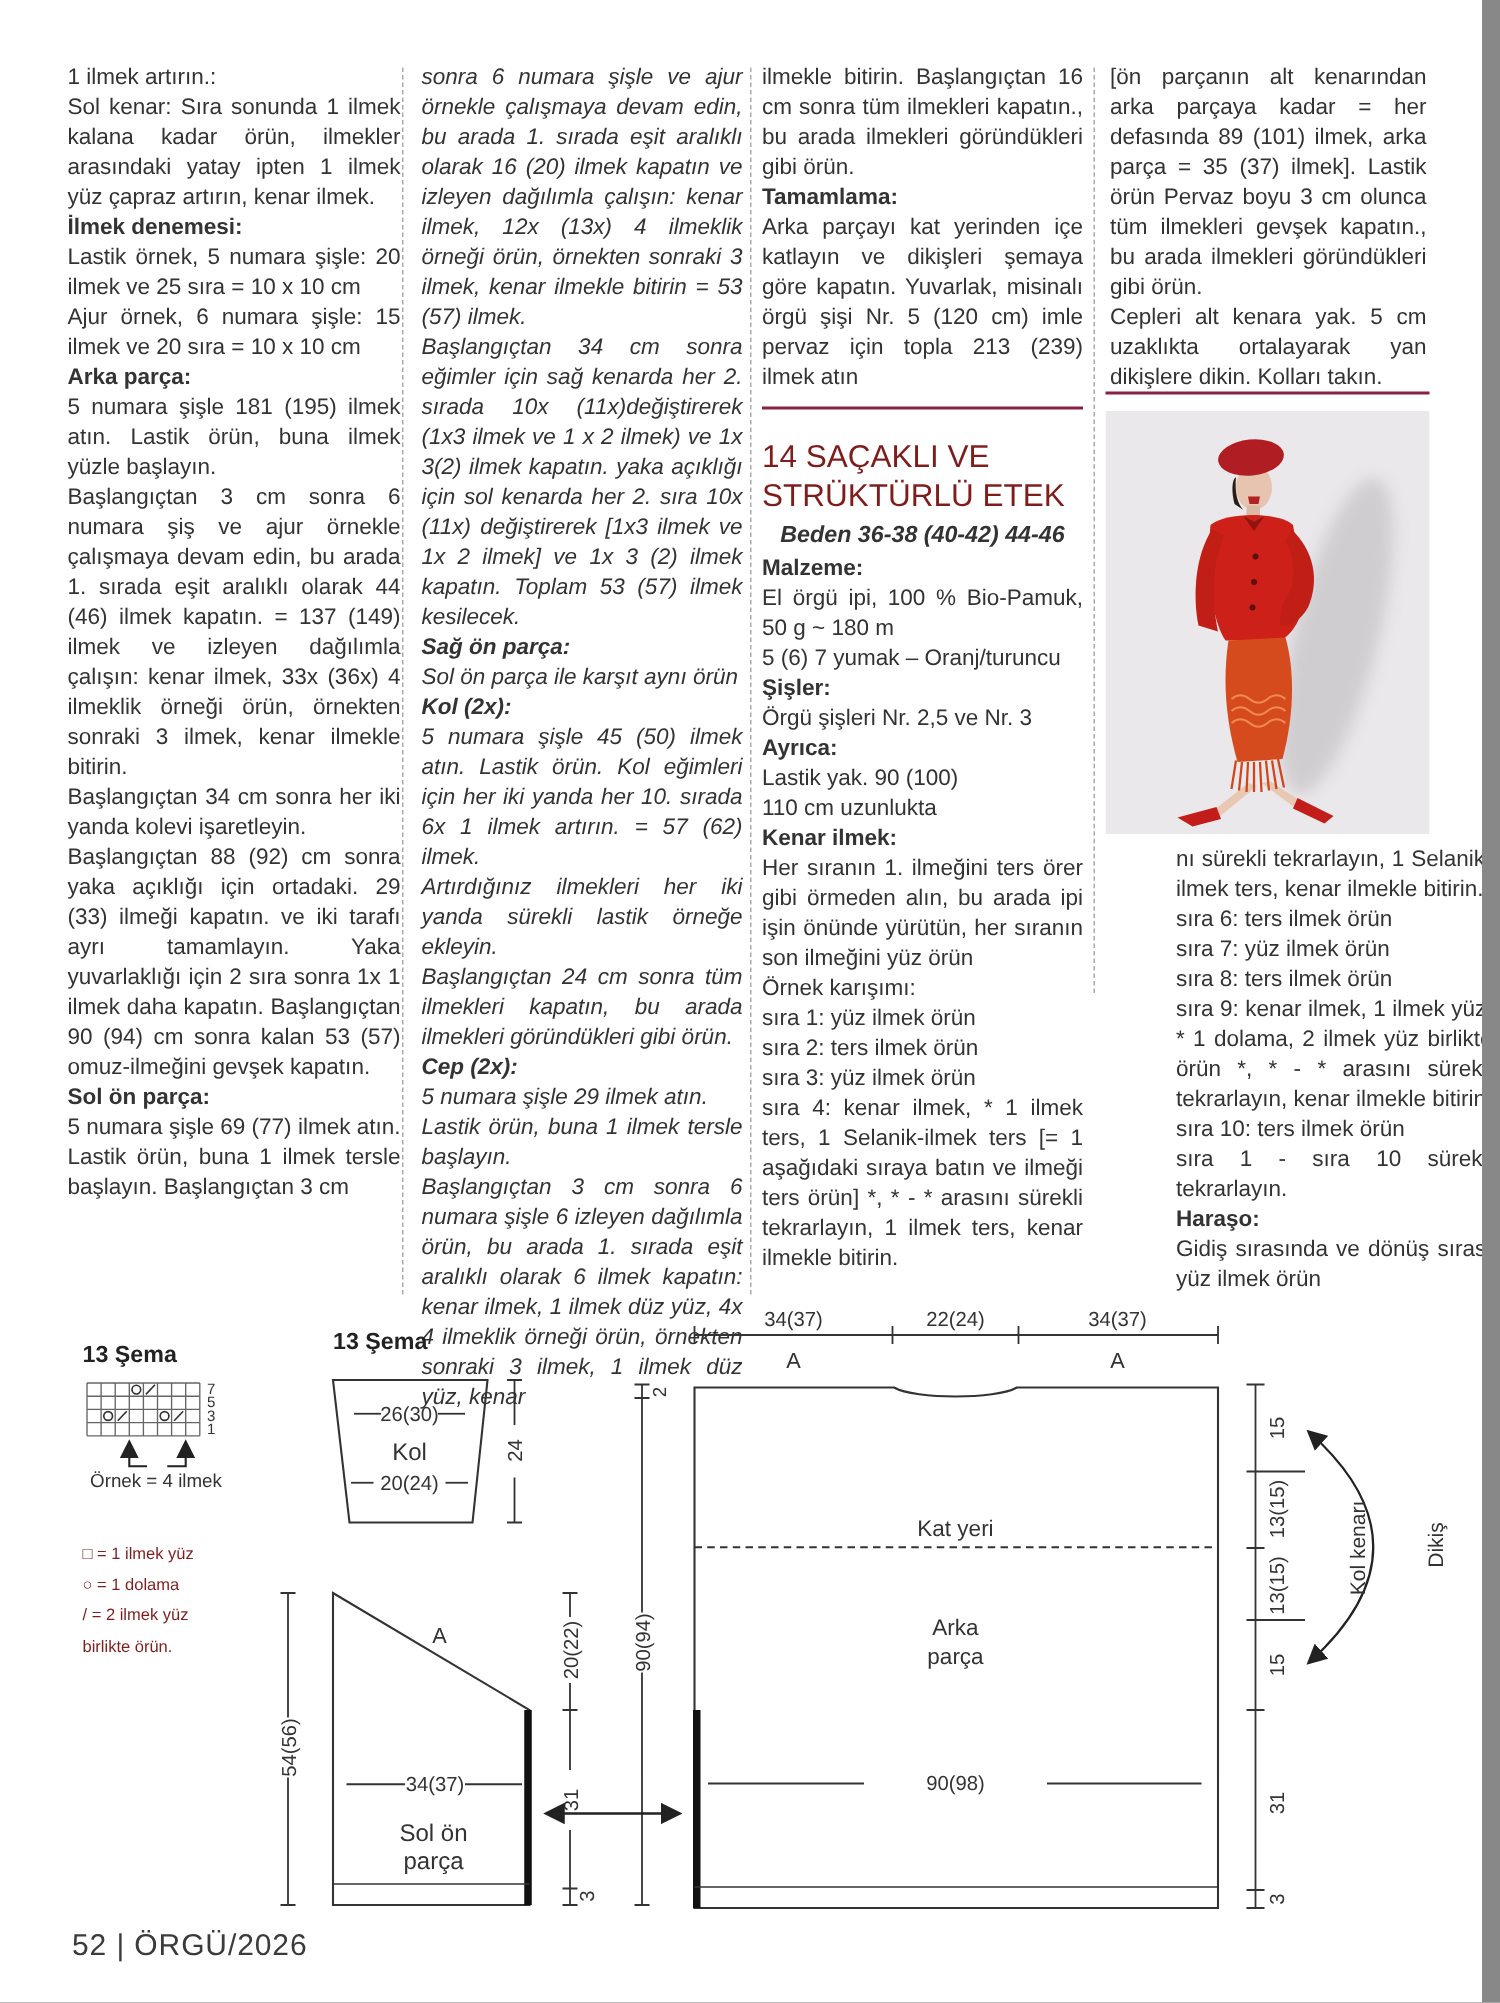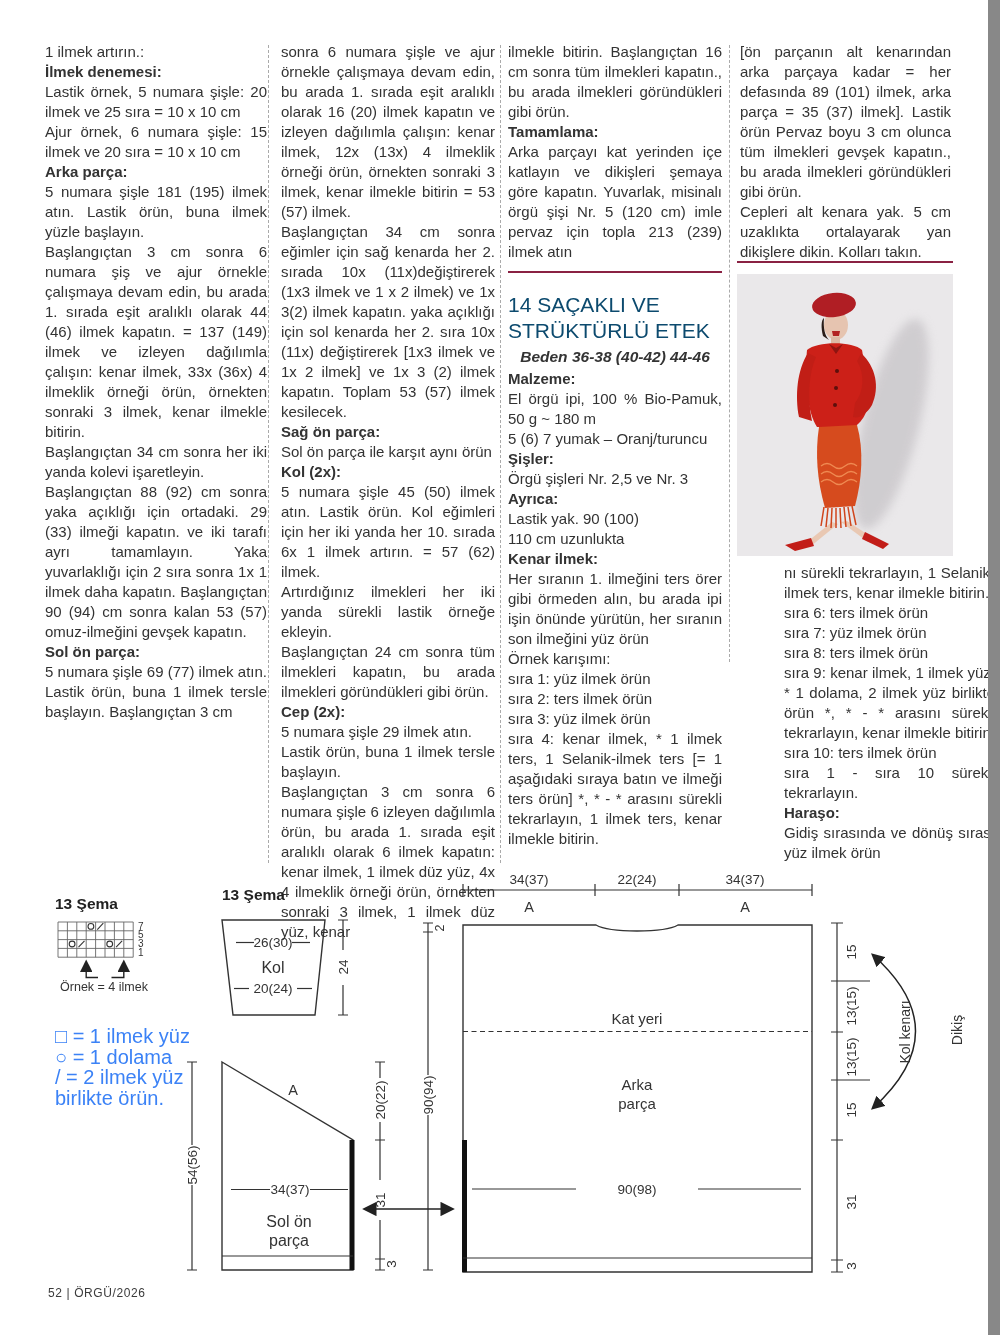--- a/index.html
+++ b/index.html
@@ -1,52 +1,53 @@
 <!DOCTYPE html>
 <html><head>
 <meta charset="utf-8">
 <style>
   html,body{margin:0;padding:0;background:#888;}
   .page{position:relative;width:988px;height:1335px;background:#ffffff;overflow:hidden;
         font-family:"Liberation Sans",sans-serif;color:#333;}
   .col{position:absolute;top:42px;font-size:15px;line-height:20px;}
   .col p{margin:0;text-align:justify;}
   .col p.b{font-weight:700;text-align:left;}
-  .col p.title{font-size:21px;line-height:26px;color:#0c4a6e;padding:9px 0 3px;text-align:left;white-space:pre-line;font-weight:400;}
+  .col p.title{font-size:21px;line-height:26px;color:#7f1d1d;padding:9px 0 3px;text-align:left;white-space:pre-line;font-weight:400;}
   .col p.sizes{font-weight:700;font-style:italic;font-size:15.5px;text-align:center;padding-bottom:2px;}
   .rule{border:none;border-top:2.5px solid #8a2143;margin:9px 0 10px;}
   .sep{position:absolute;width:0;border-left:1px dashed #aaa;}
   .photo-block{position:absolute;left:737px;top:261px;width:216px;}
   .photo-block .rule{margin:0 0 11px;}
   .photo-block svg{display:block;}
   .schema-h{position:absolute;font-size:15.5px;font-weight:700;color:#222;}
-  .legend{position:absolute;left:55px;top:1026px;font-size:20px;line-height:20.5px;color:#3b82f6;}
-  .footer{position:absolute;left:48px;top:1286px;font-size:12px;letter-spacing:.6px;color:#3b3b3b;}
+  .legend{position:absolute;left:55px;top:1026px;font-size:11px;line-height:20.5px;color:#7f1d1d;}
+  .footer{position:absolute;left:48px;top:1286px;font-size:20px;letter-spacing:.6px;color:#3b3b3b;}
   svg.diagrams{position:absolute;left:0;top:0;pointer-events:none;font-family:"Liberation Sans",sans-serif;}
   svg.diagrams text{fill:#333;}
 </style>
 </head>
 <body>
 
 <div class="page">
 
   <div class="col" style="left:45px;width:222px;">
       <p class="p">1 ilmek artırın.:</p>
+      <p class="p">Sol kenar: Sıra sonunda 1 ilmek kalana kadar örün, ilmekler arasındaki yatay ipten 1 ilmek yüz çapraz artırın, kenar ilmek.</p>
       <p class="b">İlmek denemesi:</p>
       <p class="p">Lastik örnek, 5 numara şişle: 20 ilmek ve 25 sıra = 10 x 10 cm</p>
       <p class="p">Ajur örnek, 6 numara şişle: 15 ilmek ve 20 sıra = 10 x 10 cm</p>
       <p class="b">Arka parça:</p>
       <p class="p">5 numara şişle 181 (195) ilmek atın. Lastik örün, buna ilmek yüzle başlayın.</p>
       <p class="p">Başlangıçtan 3 cm sonra 6 numara şiş ve ajur örnekle çalışmaya devam edin, bu arada 1. sırada eşit aralıklı olarak 44 (46) ilmek kapatın. = 137 (149) ilmek ve izleyen dağılımla çalışın: kenar ilmek, 33x (36x) 4 ilmeklik örneği örün, örnekten sonraki 3 ilmek, kenar ilmekle bitirin.</p>
       <p class="p">Başlangıçtan 34 cm sonra her iki yanda kolevi işaretleyin.</p>
       <p class="p">Başlangıçtan 88 (92) cm sonra yaka açıklığı için ortadaki. 29 (33) ilmeği kapatın. ve iki tarafı ayrı tamamlayın. Yaka yuvarlaklığı için 2 sıra sonra 1x 1 ilmek daha kapatın. Başlangıçtan 90 (94) cm sonra kalan 53 (57) omuz-ilmeğini gevşek kapatın.</p>
       <p class="b">Sol ön parça:</p>
       <p class="p">5 numara şişle 69 (77) ilmek atın. Lastik örün, buna 1 ilmek tersle başlayın. Başlangıçtan 3 cm</p>
     </div>
-  <div class="col" style="left:281px;width:214px;">
+  <div class="col" style="left:281px;width:214px;font-style:italic;">
       <p class="p">sonra 6 numara şişle ve ajur örnekle çalışmaya devam edin, bu arada 1. sırada eşit aralıklı olarak 16 (20) ilmek kapatın ve izleyen dağılımla çalışın: kenar ilmek, 12x (13x) 4 ilmeklik örneği örün, örnekten sonraki 3 ilmek, kenar ilmekle bitirin = 53 (57) ilmek.</p>
       <p class="p">Başlangıçtan 34 cm sonra eğimler için sağ kenarda her 2. sırada 10x (11x)değiştirerek (1x3 ilmek ve 1 x 2 ilmek) ve 1x 3(2) ilmek kapatın. yaka açıklığı için sol kenarda her 2. sıra 10x (11x) değiştirerek [1x3 ilmek ve 1x 2 ilmek] ve 1x 3 (2) ilmek kapatın. Toplam 53 (57) ilmek kesilecek.</p>
       <p class="b">Sağ ön parça:</p>
       <p class="p">Sol ön parça ile karşıt aynı örün</p>
       <p class="b">Kol (2x):</p>
       <p class="p">5 numara şişle 45 (50) ilmek atın. Lastik örün. Kol eğimleri için her iki yanda her 10. sırada 6x 1 ilmek artırın. = 57 (62) ilmek.</p>
       <p class="p">Artırdığınız ilmekleri her iki yanda sürekli lastik örneğe ekleyin.</p>
       <p class="p">Başlangıçtan 24 cm sonra tüm ilmekleri kapatın, bu arada ilmekleri göründükleri gibi örün.</p>
       <p class="b">Cep (2x):</p>
       <p class="p">5 numara şişle 29 ilmek atın.</p>

